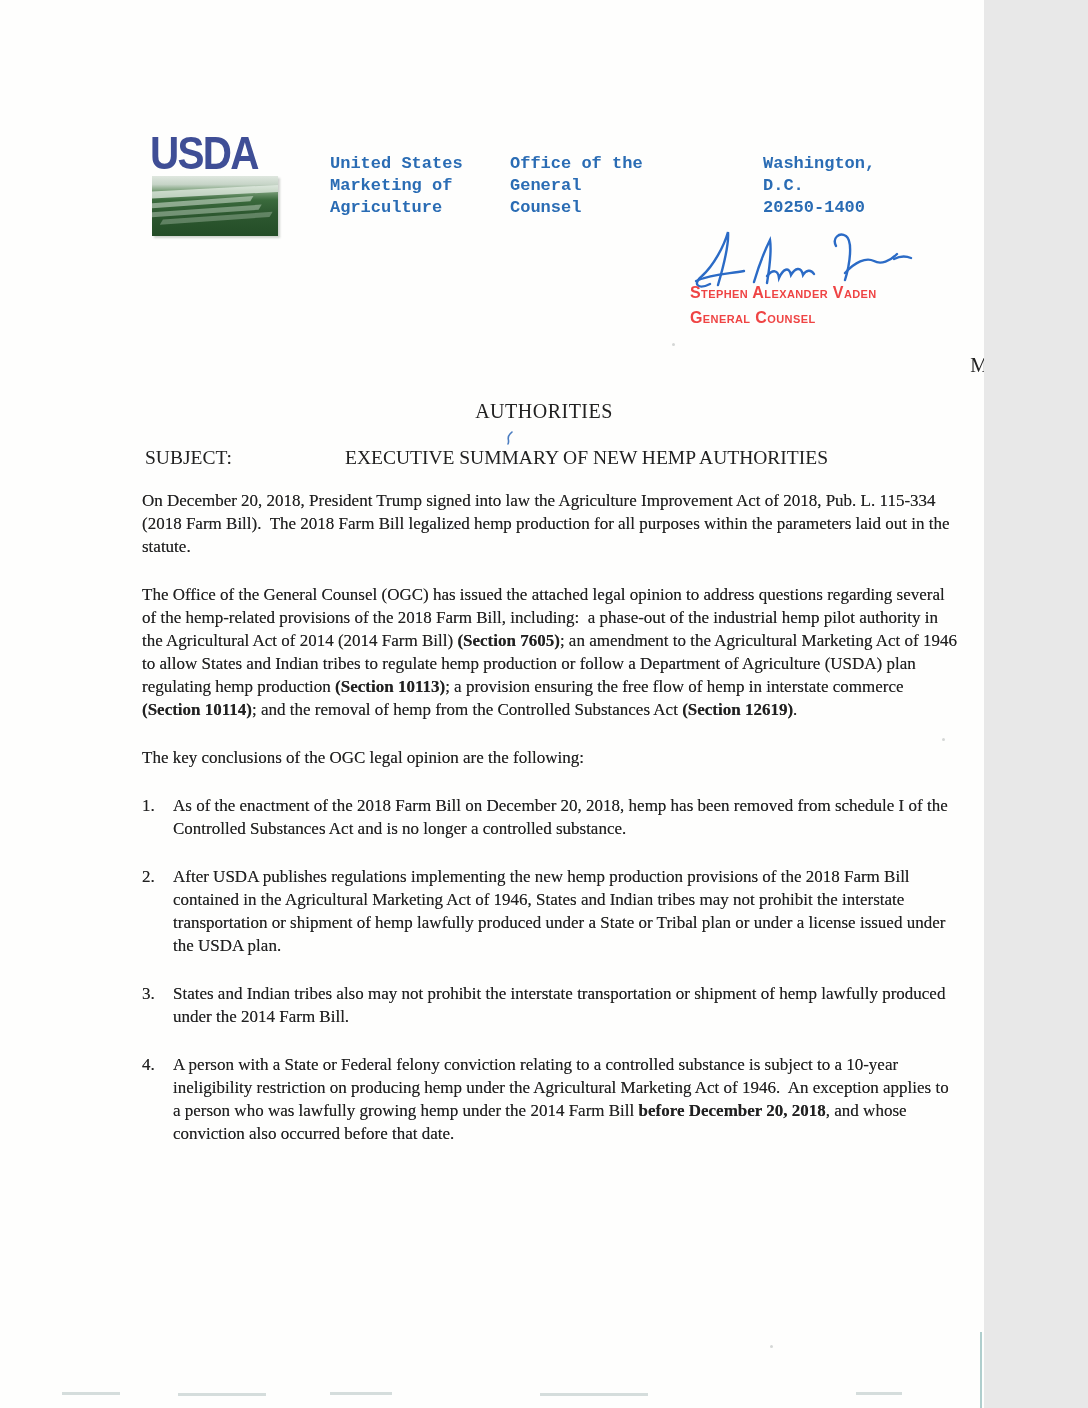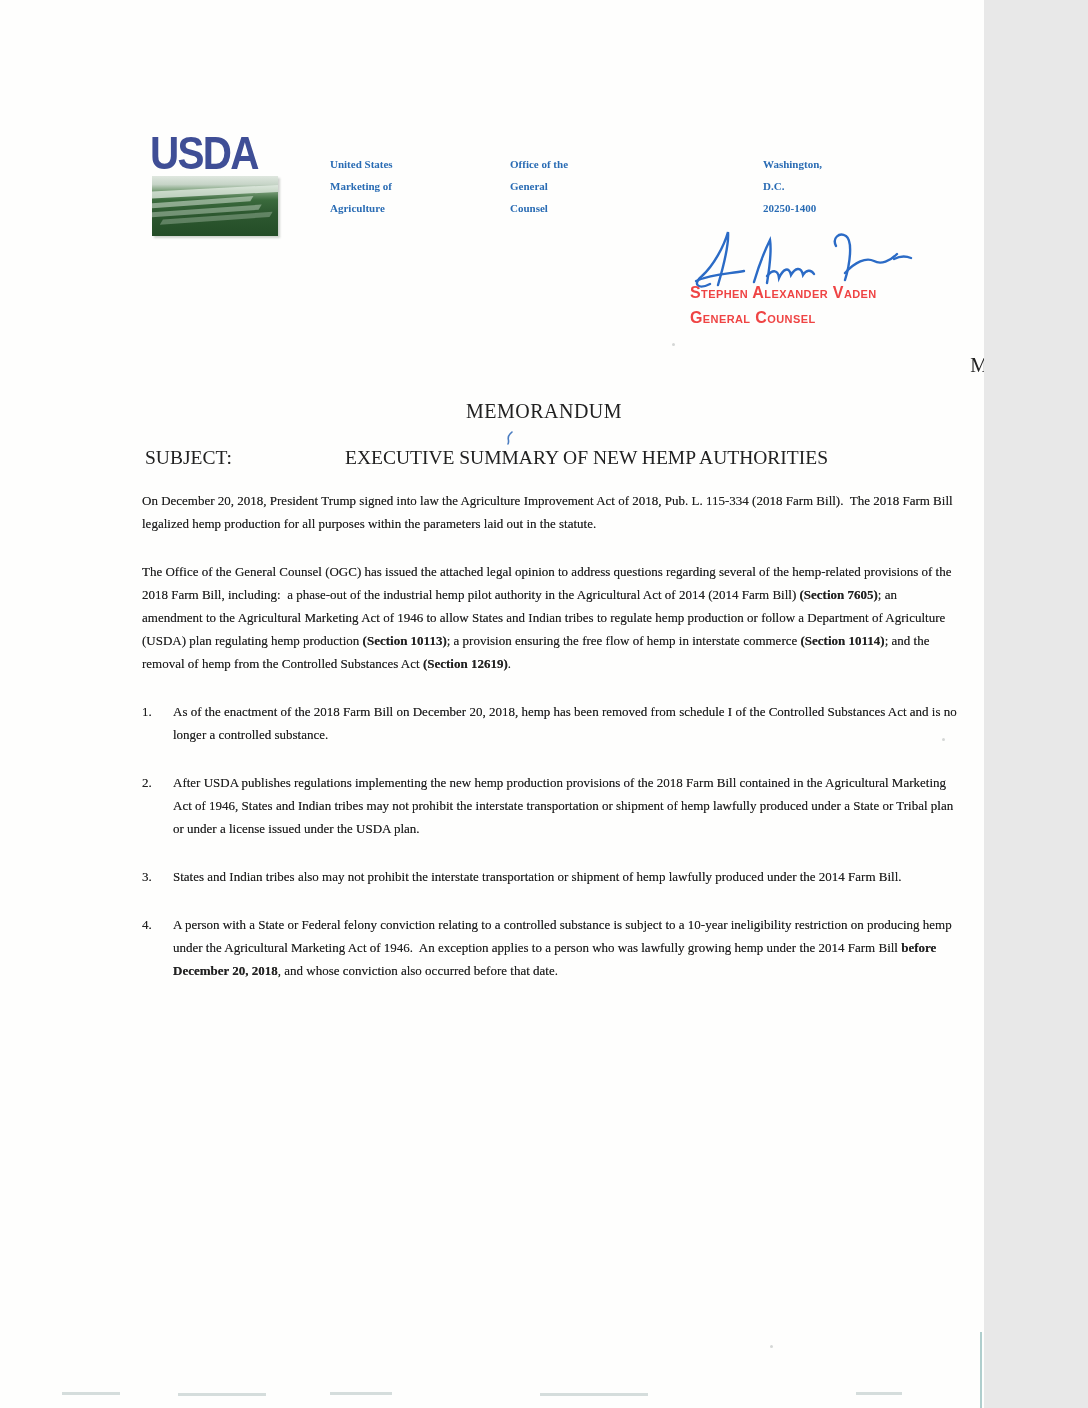--- a/index.html
+++ b/index.html
@@ -37,22 +37,22 @@
     transform:rotate(-3deg) skewX(-30deg);
   }
   .usda-field::after{
     content:"";position:absolute;left:-10px;top:24px;width:110px;height:5px;
     background:rgba(215,228,215,.55);
     transform:rotate(-4deg) skewX(-35deg);
     box-shadow:14px 9px 0 rgba(205,220,205,.45), 30px 17px 0 rgba(198,214,198,.35);
   }
   .hdr-col{
     position:absolute;top:153px;
-    font-family:Liberation Serif, serif;
-    font-weight:700;font-size:11px;line-height:22px;
+    font-family:Liberation Mono, monospace;
+    font-weight:700;font-size:17px;line-height:22px;
     color:#2a6cb4;
   }
   .hdr-col-1{left:330px;}
   .hdr-col-2{left:510px;}
   .hdr-col-3{left:755px;margin-left:8px;}
   
   .sig-block{position:absolute;left:690px;top:228px;width:300px;}
   .sig-script{display:block;}
   .sig-name,.sig-title{
     font-family:"Liberation Sans", sans-serif;
@@ -66,21 +66,21 @@
   
   .date-line{position:absolute;left:0;top:354px;width:1082px;text-align:right;font-size:20px;}
   .memo-heading{position:absolute;left:0;top:400px;width:1088px;text-align:center;font-size:20px;letter-spacing:.5px;}
   .subject-row{position:absolute;left:145px;top:447px;width:850px;display:flex;font-size:19.5px;}
   .subject-label{width:200px;flex:none;}
   .subject-text{flex:1;}
   .ink-mark{position:absolute;left:504px;top:431px;}
   
   .body-text{
     position:absolute;left:142px;top:489px;width:818px;
-    font-size:13px;line-height:23px;
+    font-size:17px;line-height:23px;
     text-shadow:0 0 .4px rgba(20,20,20,.55);
   }
   .para{margin:0 0 25px 0;white-space:pre-wrap;}
   .list-item{display:flex;margin-bottom:25px;}
   .list-num{width:31px;flex:none;}
   .list-body{flex:1;white-space:pre-wrap;}
   
   .artifact{position:absolute;background:rgba(146,168,165,.38);}
   .edge-line{position:absolute;right:2px;top:1332px;width:2px;height:76px;background:rgba(110,165,165,.55);}
   .speck{position:absolute;width:3px;height:3px;border-radius:50%;background:rgba(90,100,100,.25);}
@@ -121,33 +121,34 @@
         <path d="M146,18 C142,10 149,4 156,8 C163,13 160,36 155,52"></path>
         <path d="M155,45 C165,34 176,29 184,33 C191,37 200,33 207,26"></path>
         <path d="M204,31 C210,28 216,28 221,30"></path>
       </g>
     </svg>
     <div class="sig-name">Stephen Alexander Vaden</div>
     <div class="sig-title">General Counsel</div>
   </div>
 
   <div class="date-line">May 28, 2019</div>
-  <div class="memo-heading">MEMORANDUM</div>
+  <div class="memo-heading">AUTHORITIES</div>
 
   <div class="subject-row">
     <div class="subject-label">SUBJECT:</div>
     <div class="subject-text">EXECUTIVE SUMMARY OF NEW HEMP AUTHORITIES</div>
   </div>
   <svg class="ink-mark" width="10" height="14" viewBox="0 0 10 14">
     <path d="M4,13 C6,9 2,7 6,3 C7,2 8,1 8,1" stroke="#4a7cc0" stroke-width="1.6" fill="none" stroke-linecap="round"></path>
   </svg>
 
   <div class="body-text">
     <p class="para"><span>On December 20, 2018, President Trump signed into law the Agriculture Improvement Act of 2018, Pub. L. 115-334 (2018 Farm Bill).  The 2018 Farm Bill legalized hemp production for all purposes within the parameters laid out in the statute.</span></p>
     <p class="para"><span>The Office of the General Counsel (OGC) has issued the attached legal opinion to address questions regarding several of the hemp-related provisions of the 2018 Farm Bill, including:  a phase-out of the industrial hemp pilot authority in the Agricultural Act of 2014 (2014 Farm Bill) </span><span style="font-weight: 700;">(Section 7605)</span><span>; an amendment to the Agricultural Marketing Act of 1946 to allow States and Indian tribes to regulate hemp production or follow a Department of Agriculture (USDA) plan regulating hemp production </span><span style="font-weight: 700;">(Section 10113)</span><span>; a provision ensuring the free flow of hemp in interstate commerce </span><span style="font-weight: 700;">(Section 10114)</span><span>; and the removal of hemp from the Controlled Substances Act </span><span style="font-weight: 700;">(Section 12619)</span><span>.</span></p>
+    <p class="para"><span>The key conclusions of the OGC legal opinion are the following:</span></p>
 
     <div class="list-item">
       <div class="list-num">1.</div>
       <div class="list-body"><span>As of the enactment of the 2018 Farm Bill on December 20, 2018, hemp has been removed from schedule I of the Controlled Substances Act and is no longer a controlled substance.</span></div>
     </div>
     <div class="list-item">
       <div class="list-num">2.</div>
       <div class="list-body"><span>After USDA publishes regulations implementing the new hemp production provisions of the 2018 Farm Bill contained in the Agricultural Marketing Act of 1946, States and Indian tribes may not prohibit the interstate transportation or shipment of hemp lawfully produced under a State or Tribal plan or under a license issued under the USDA plan.</span></div>
     </div>
     <div class="list-item">

